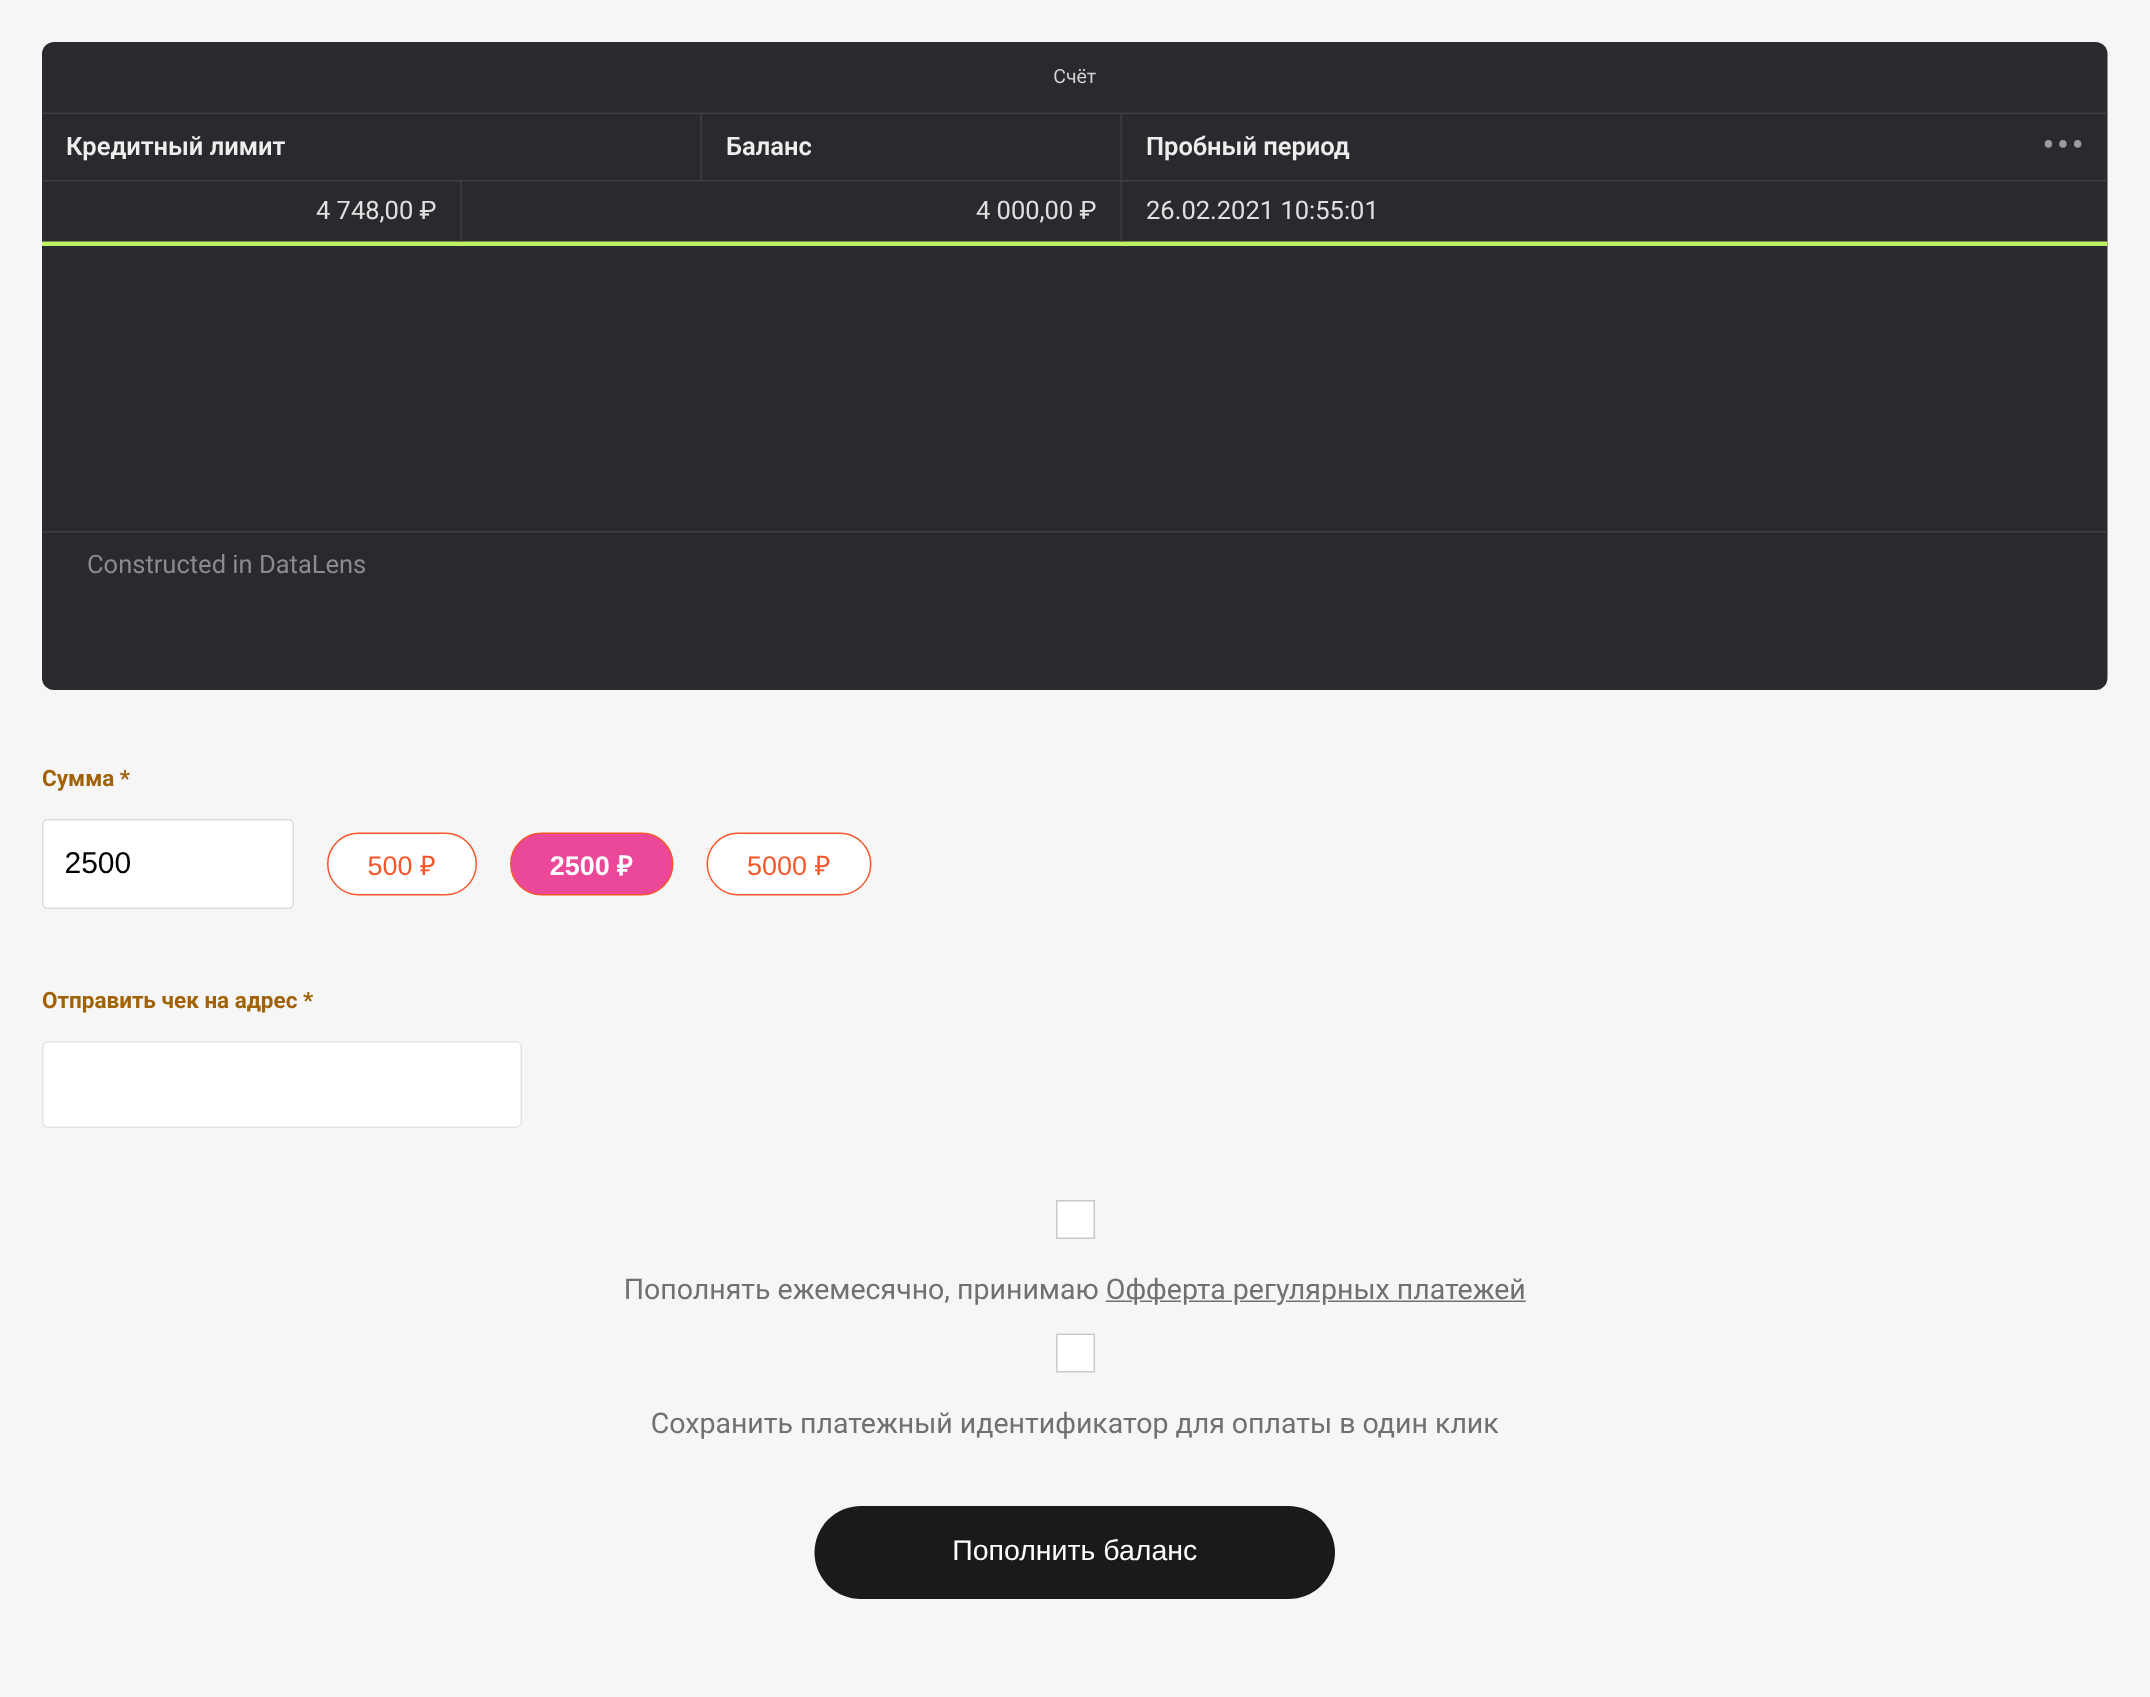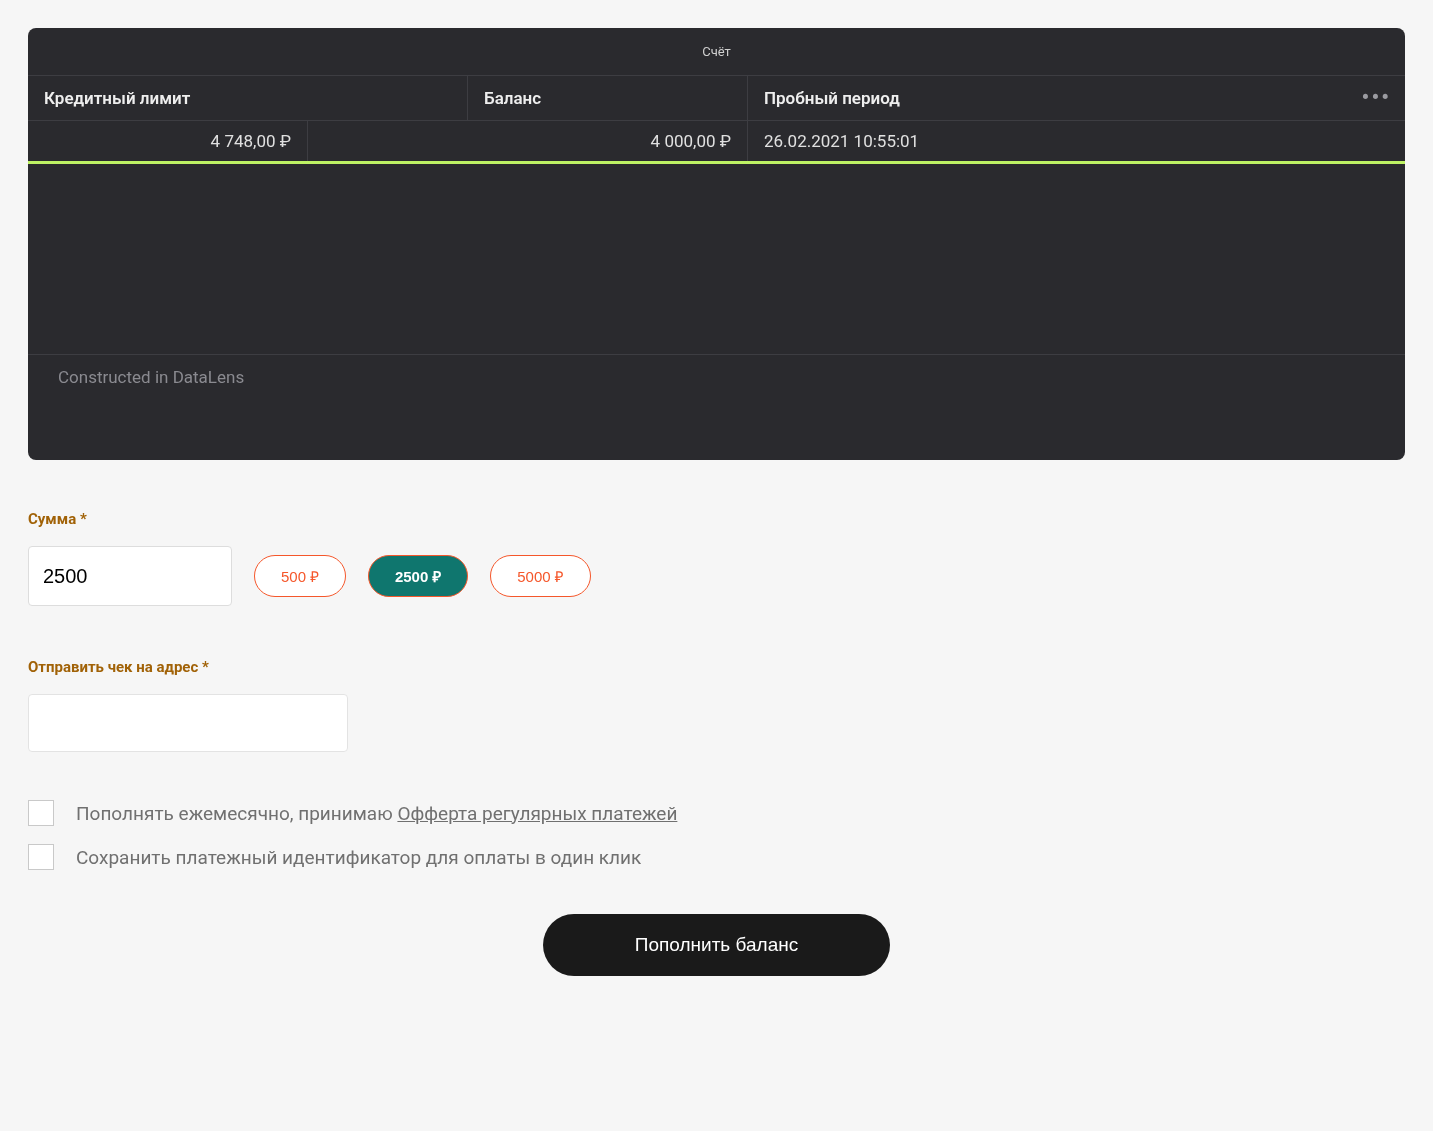--- a/index.html
+++ b/index.html
@@ -79,45 +79,45 @@
     margin-bottom: 18px;
     font-weight: 700;
   }
   .amount-row {
     display: flex;
     align-items: center;
     gap: 22px;
     margin-bottom: 52px;
   }
   .amount-input {
-    width: 204px;
+    width: 168px;
     height: 60px;
     border: 1px solid #ddd;
     border-radius: 4px;
     background: #fff;
     font-size: 20px;
     padding: 0 14px;
     outline: none;
   }
   .pill {
     height: 42px;
     padding: 0 26px;
     border-radius: 999px;
     border: 1.5px solid #f5572b;
     background: #fff;
     color: #f5572b;
-    font-size: 15px;
+    font-size: 18px;
     font-weight: 500;
     cursor: pointer;
     display: inline-flex;
     align-items: center;
     justify-content: center;
   }
   .pill.active {
-    background: #0f766e;
+    background: #ec4899;
     color: #fff;
     font-weight: 700;
   }
   .email-input {
     width: 320px;
     height: 58px;
     border: 1px solid #e3e3e3;
     border-radius: 4px;
     background: #fff;
     font-size: 18px;
@@ -125,20 +125,21 @@
     outline: none;
     margin-bottom: 48px;
     color: #888;
     filter: blur(0.3px);
   }
   .check-row {
     display: flex;
     align-items: center;
     gap: 22px;
     margin-bottom: 18px;
+    flex-direction: column;
   }
   .checkbox {
     width: 26px;
     height: 26px;
     border: 1px solid #c9c9c9;
     background: #fff;
     cursor: pointer;
     flex-shrink: 0;
   }
   .check-label {

